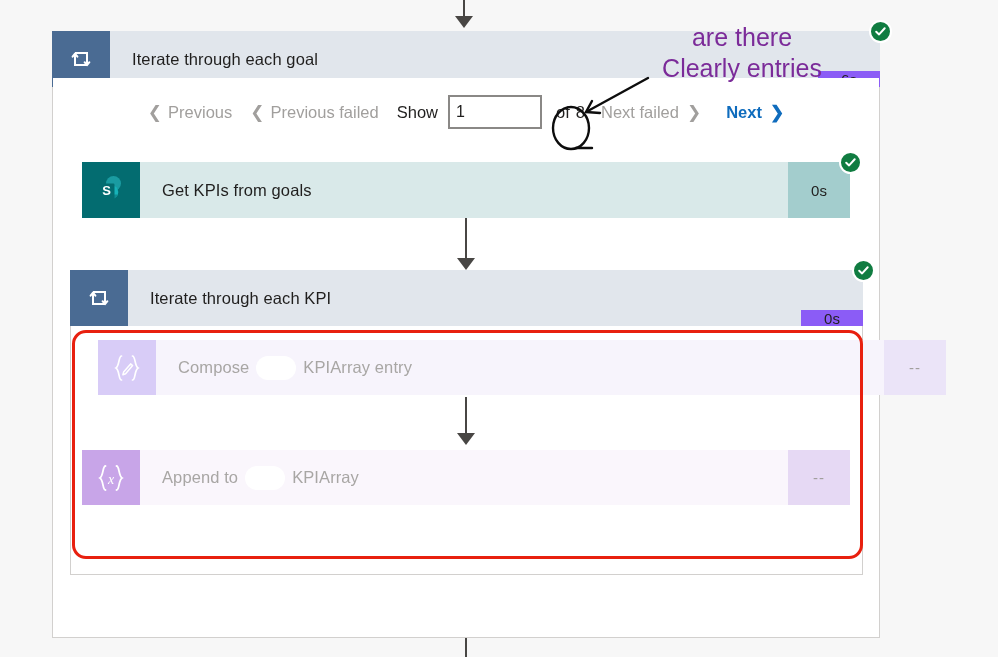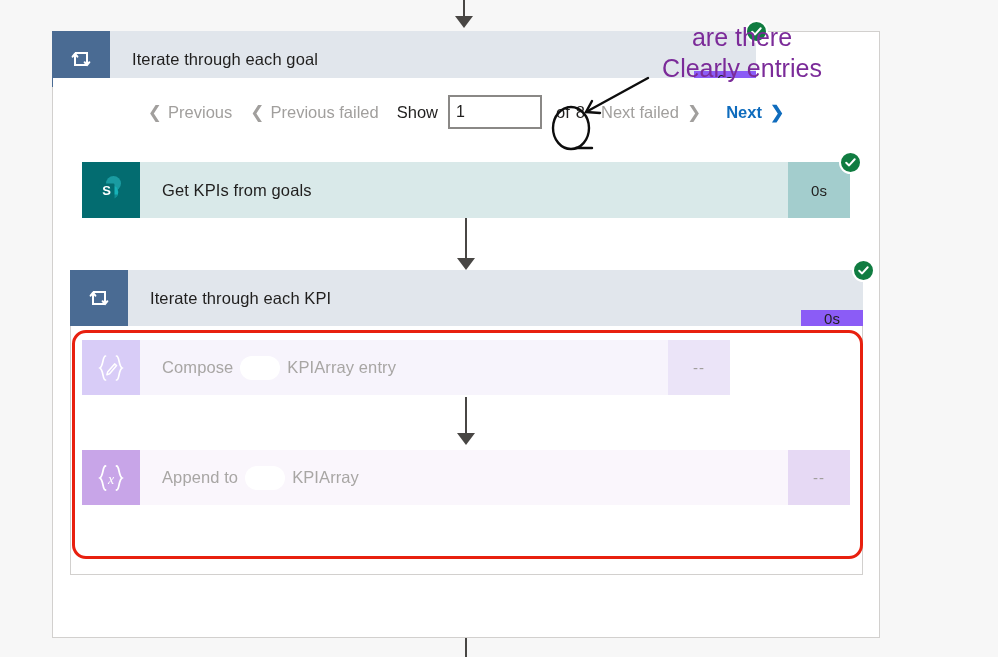--- a/index.html
+++ b/index.html
@@ -124,21 +124,21 @@
 
 <div id="stage">
 
   <div class="conn" style="left:446px; top:0px; width:36px; height:28px;">
     <div class="stem" style="height:18px;"></div>
     <div class="head"></div>
   </div>
 
   <div id="outer-scope"></div>
 
-  <div class="card loop-card" style="left:52px; top:31px; width:704px; height:56px;">
+  <div class="card loop-card" style="left:52px; top:31px; width:828px; height:56px;">
     <div class="icon">
       <svg width="28" height="28" viewBox="0 0 28 28" aria-hidden="true">
         <path d="M8 8 V20 H20" fill="none" stroke="#ffffff" stroke-width="2"></path>
         <path d="M8 8 H20 V20" fill="none" stroke="#ffffff" stroke-width="2"></path>
         <path d="M8 10.5 L5.3 13.2 M8 10.5 L10.7 13.2" fill="none" stroke="#ffffff" stroke-width="0"></path>
         <path d="M5.6 11.6 L8 8.6 L10.4 11.6" fill="none" stroke="#ffffff" stroke-width="2" stroke-linecap="round" stroke-linejoin="round"></path>
         <path d="M17.6 17.2 L20 20.2 L22.4 17.2" fill="none" stroke="#ffffff" stroke-width="2" stroke-linecap="round" stroke-linejoin="round"></path>
       </svg>
     </div>
     <div class="title">Iterate through each goal</div>
@@ -216,21 +216,21 @@
     </div>
     <div class="title">Iterate through each KPI</div>
     <div class="chip">0s</div>
     <div class="badge">
       <svg width="13" height="13" viewBox="0 0 13 13">
         <path d="M2.2 6.7 L5.1 9.4 L10.7 3.3" fill="none" stroke="#ffffff" stroke-width="2" stroke-linecap="round" stroke-linejoin="round"></path>
       </svg>
     </div>
   </div>
 
-  <div class="card compose-card" style="left:82px; top:340px; width:648px; height:55px;">
+  <div class="card compose-card" style="left:98px; top:340px; width:848px; height:55px;">
     <div class="icon">
       <svg width="34" height="30" viewBox="0 0 34 30" aria-hidden="true">
         <path d="M11.5 3 C8.5 3 9.5 13 6 15 C9.5 17 8.5 27 11.5 27" fill="none" stroke="#ffffff" stroke-width="1.7" stroke-linecap="round"></path>
         <path d="M22.5 3 C25.5 3 24.5 13 28 15 C24.5 17 25.5 27 22.5 27" fill="none" stroke="#ffffff" stroke-width="1.7" stroke-linecap="round"></path>
         <path d="M13.6 19.1 L20.6 10.9 L22.6 12.6 L15.6 20.8 L12.9 21.7 Z" fill="none" stroke="#ffffff" stroke-width="1.5" stroke-linejoin="round"></path>
       </svg>
     </div>
     <div class="title">
       <span>Compose</span>
       <span class="redact-pill"></span>

